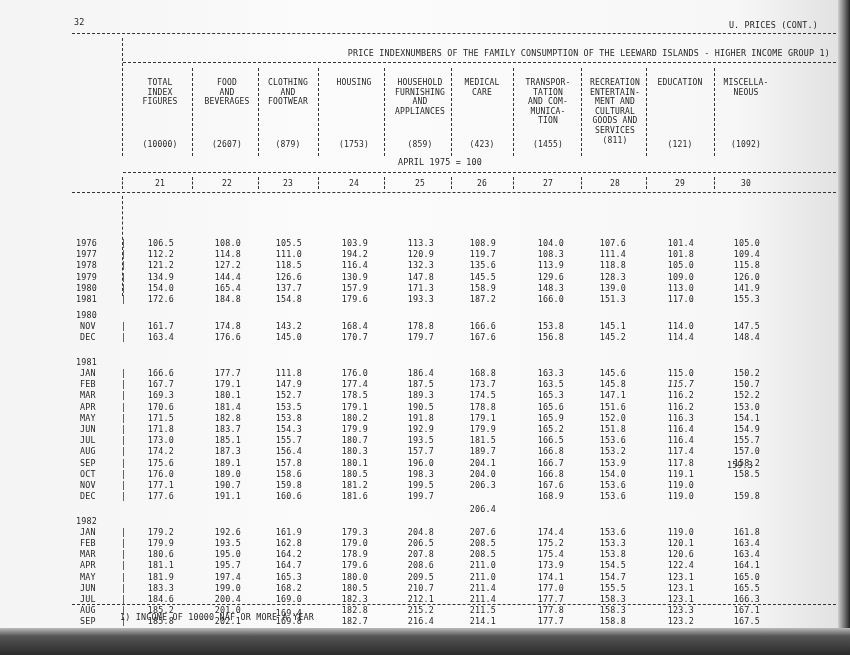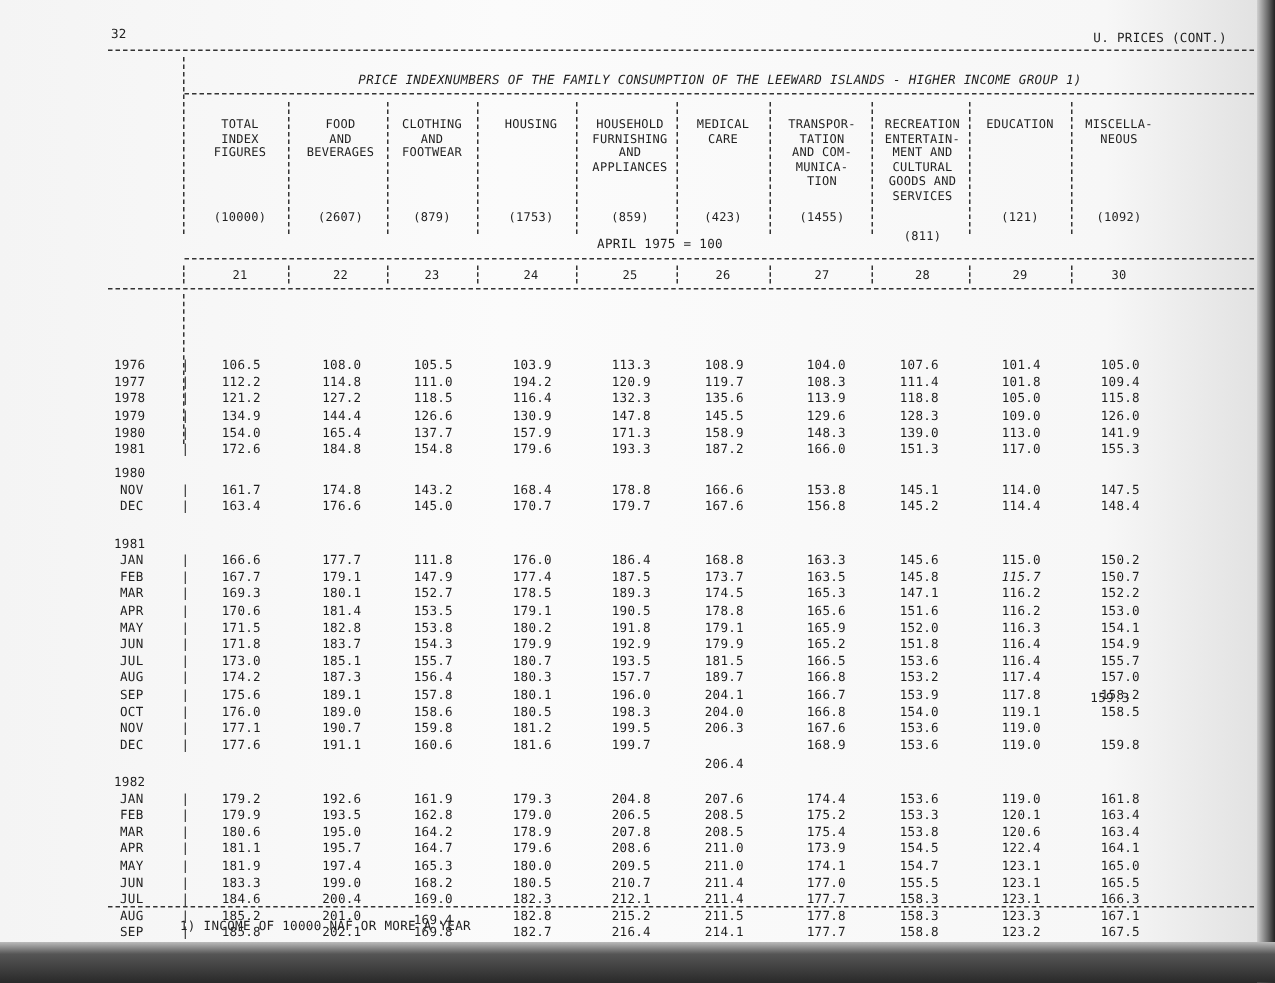--- a/index.html
+++ b/index.html
@@ -28,21 +28,21 @@
   .num { text-align:right; }
 </style>
 </head>
 <body>
 
 <div class="page">
   <div class="abs" style="left:74px;top:17px;">32</div>
   <div class="abs" style="right:20px;top:20px;text-align:right;">U. PRICES (CONT.)</div>
   <div class="dash" style="left:72px;top:33px;width:764px;"></div>
 
-  <div class="abs" style="left:130px;top:48px;width:700px;text-align:center;font-style:italic;">PRICE INDEXNUMBERS OF THE FAMILY CONSUMPTION OF THE LEEWARD ISLANDS - HIGHER INCOME GROUP 1)</div>
+  <div class="abs" style="left:130px;top:48px;width:700px;text-align:right;">PRICE INDEXNUMBERS OF THE FAMILY CONSUMPTION OF THE LEEWARD ISLANDS - HIGHER INCOME GROUP 1)</div>
   <div class="dash" style="left:123px;top:62px;width:713px;"></div>
 
   <div id="headers">
       <div class="vbar" style="left: 122px; top: 38px; height: 118px;"></div>
       <div class="vbar" style="left: 192px; top: 68px; height: 88px;"></div>
       <div class="vbar" style="left: 258px; top: 68px; height: 88px;"></div>
       <div class="vbar" style="left: 318px; top: 68px; height: 88px;"></div>
       <div class="vbar" style="left: 384px; top: 68px; height: 88px;"></div>
       <div class="vbar" style="left: 451px; top: 68px; height: 88px;"></div>
       <div class="vbar" style="left: 513px; top: 68px; height: 88px;"></div>
@@ -76,21 +76,21 @@
 AND COM-
 MUNICA-
 TION</div>
       <div class="abs hdr" style="left: 517px; top: 140px; width: 62px;">(1455)</div>
       <div class="abs hdr" style="left: 584px; top: 78px; width: 62px;">RECREATION
 ENTERTAIN-
 MENT AND
 CULTURAL
 GOODS AND
 SERVICES</div>
-      <div class="abs hdr" style="left: 584px; top: 153px; width: 62px;">(811)</div>
+      <div class="abs hdr" style="left: 584px; top: 136px; width: 62px;">(811)</div>
       <div class="abs hdr" style="left: 649px; top: 78px; width: 62px;">EDUCATION</div>
       <div class="abs hdr" style="left: 649px; top: 140px; width: 62px;">(121)</div>
       <div class="abs hdr" style="left: 715px; top: 78px; width: 62px;">MISCELLA-
 NEOUS</div>
       <div class="abs hdr" style="left: 715px; top: 140px; width: 62px;">(1092)</div>
     </div>
 
   <div class="abs" style="left:340px;top:157px;width:200px;text-align:center;">APRIL 1975 = 100</div>
   <div class="dash" style="left:123px;top:172px;width:713px;"></div>
   <div id="colnums">

